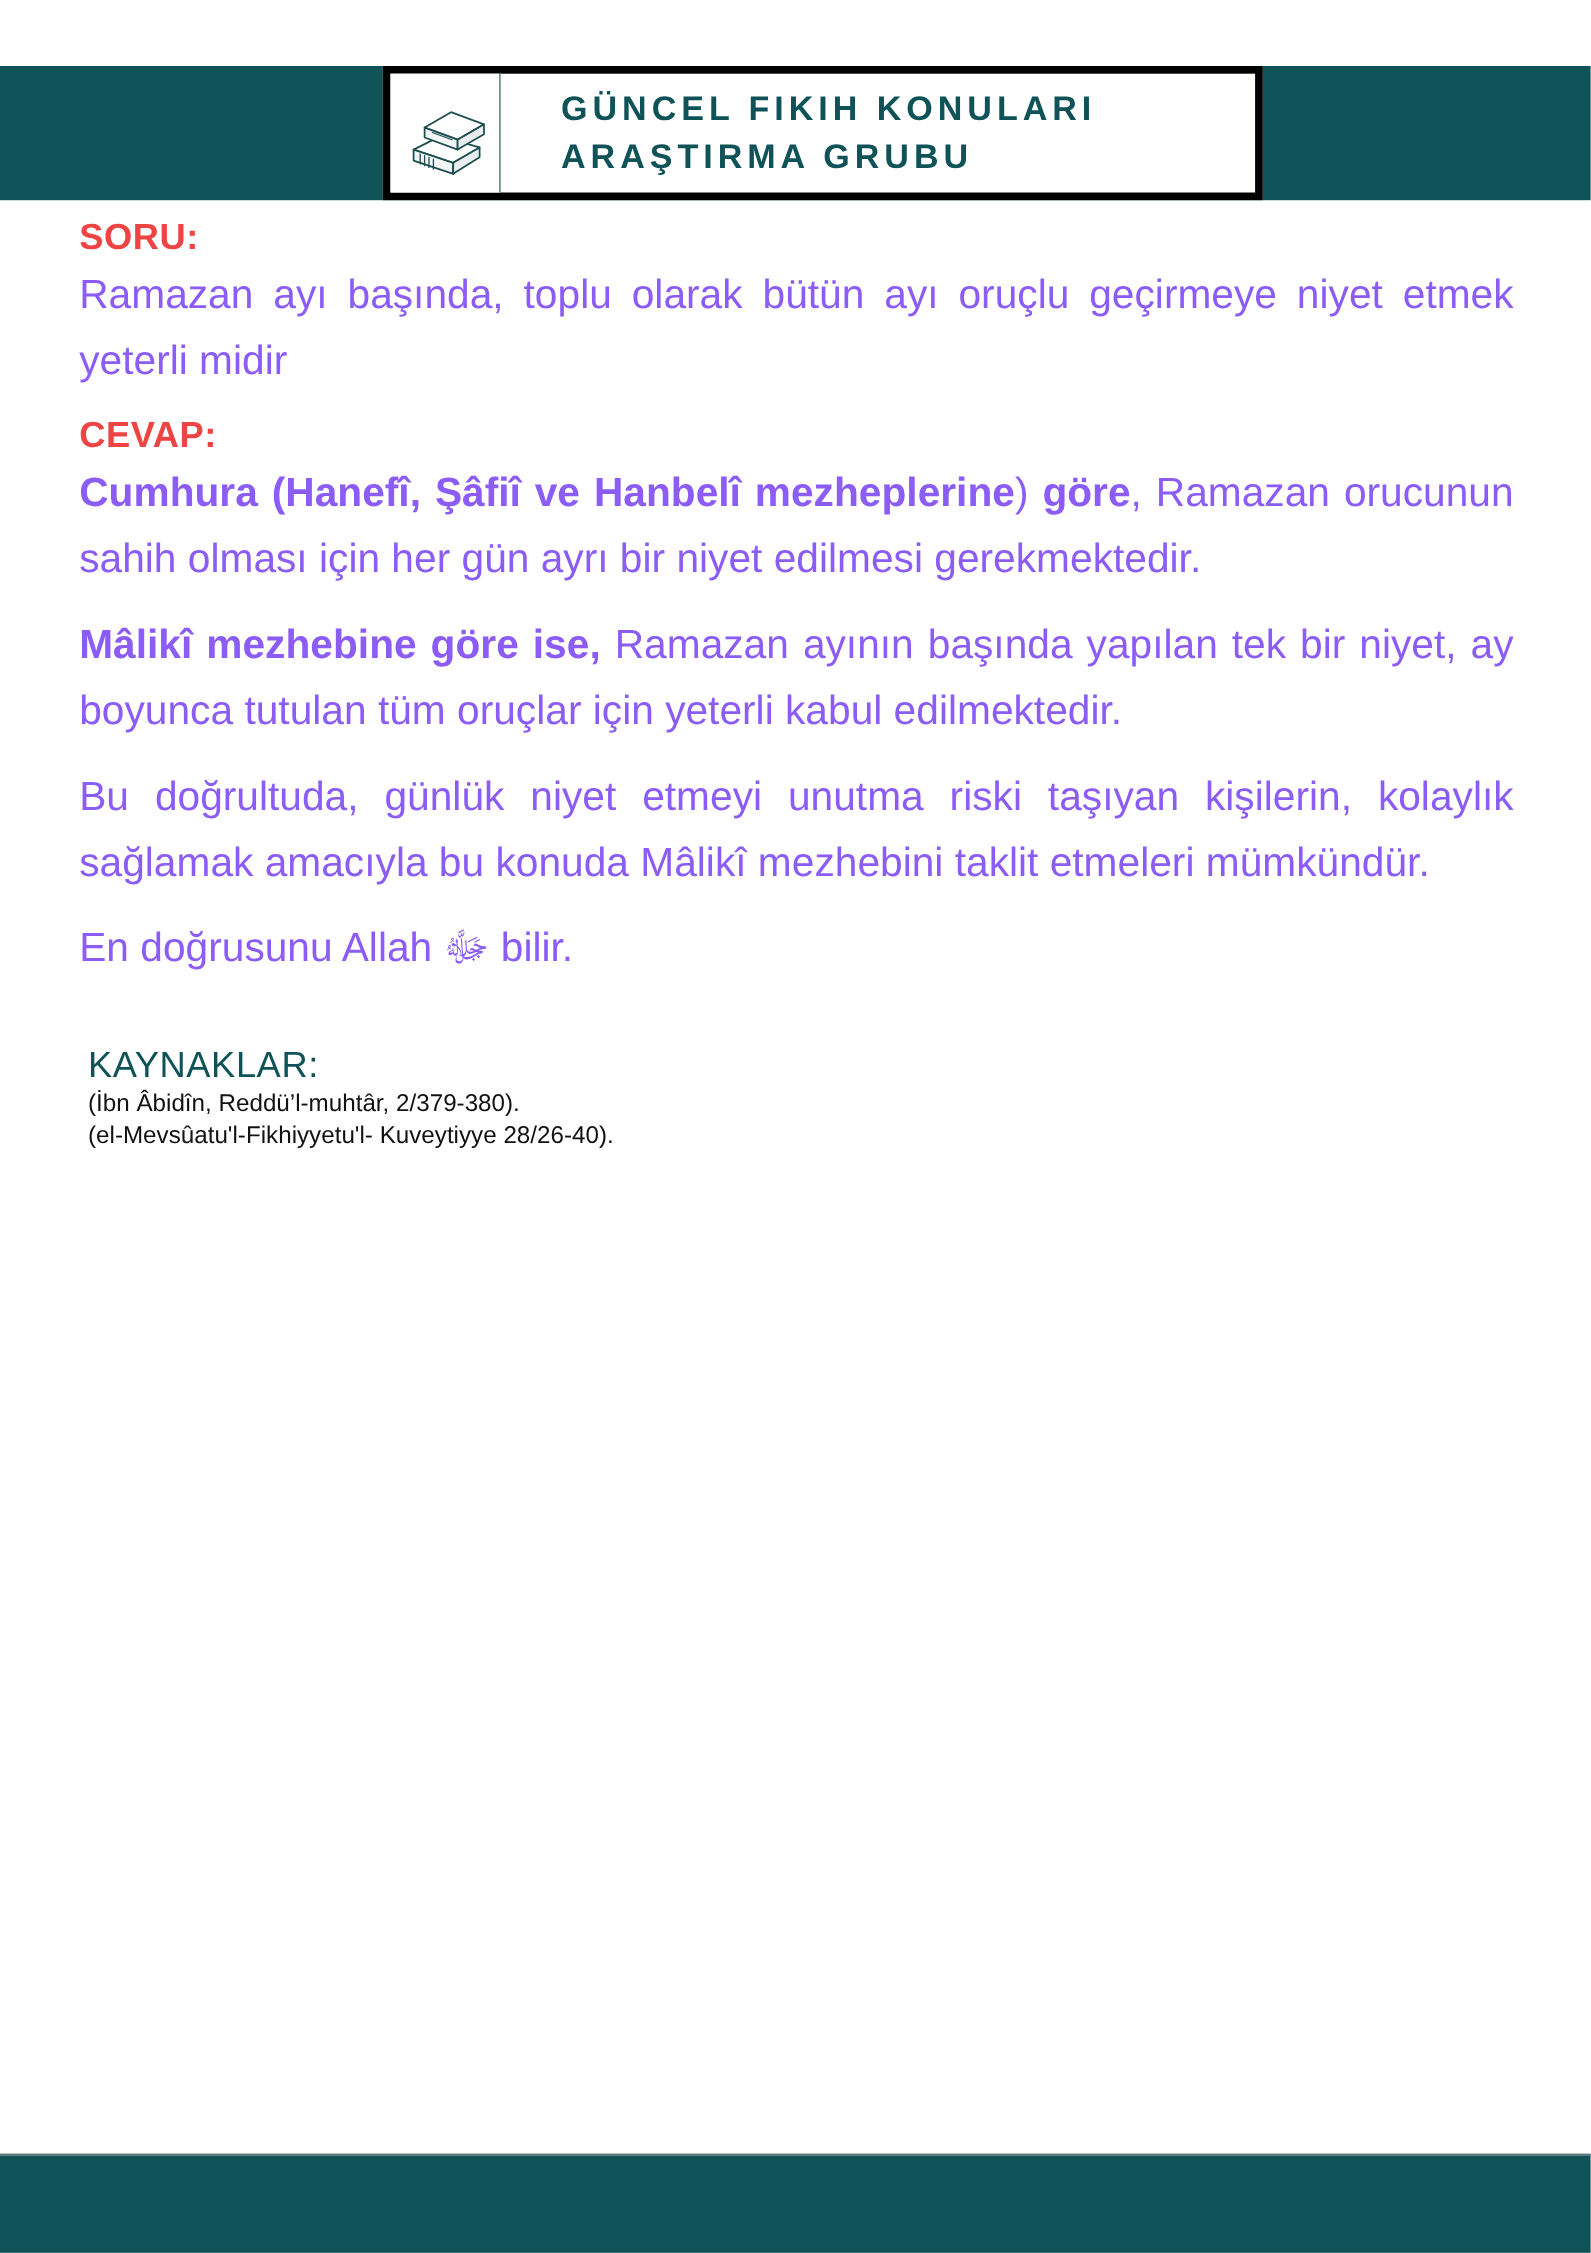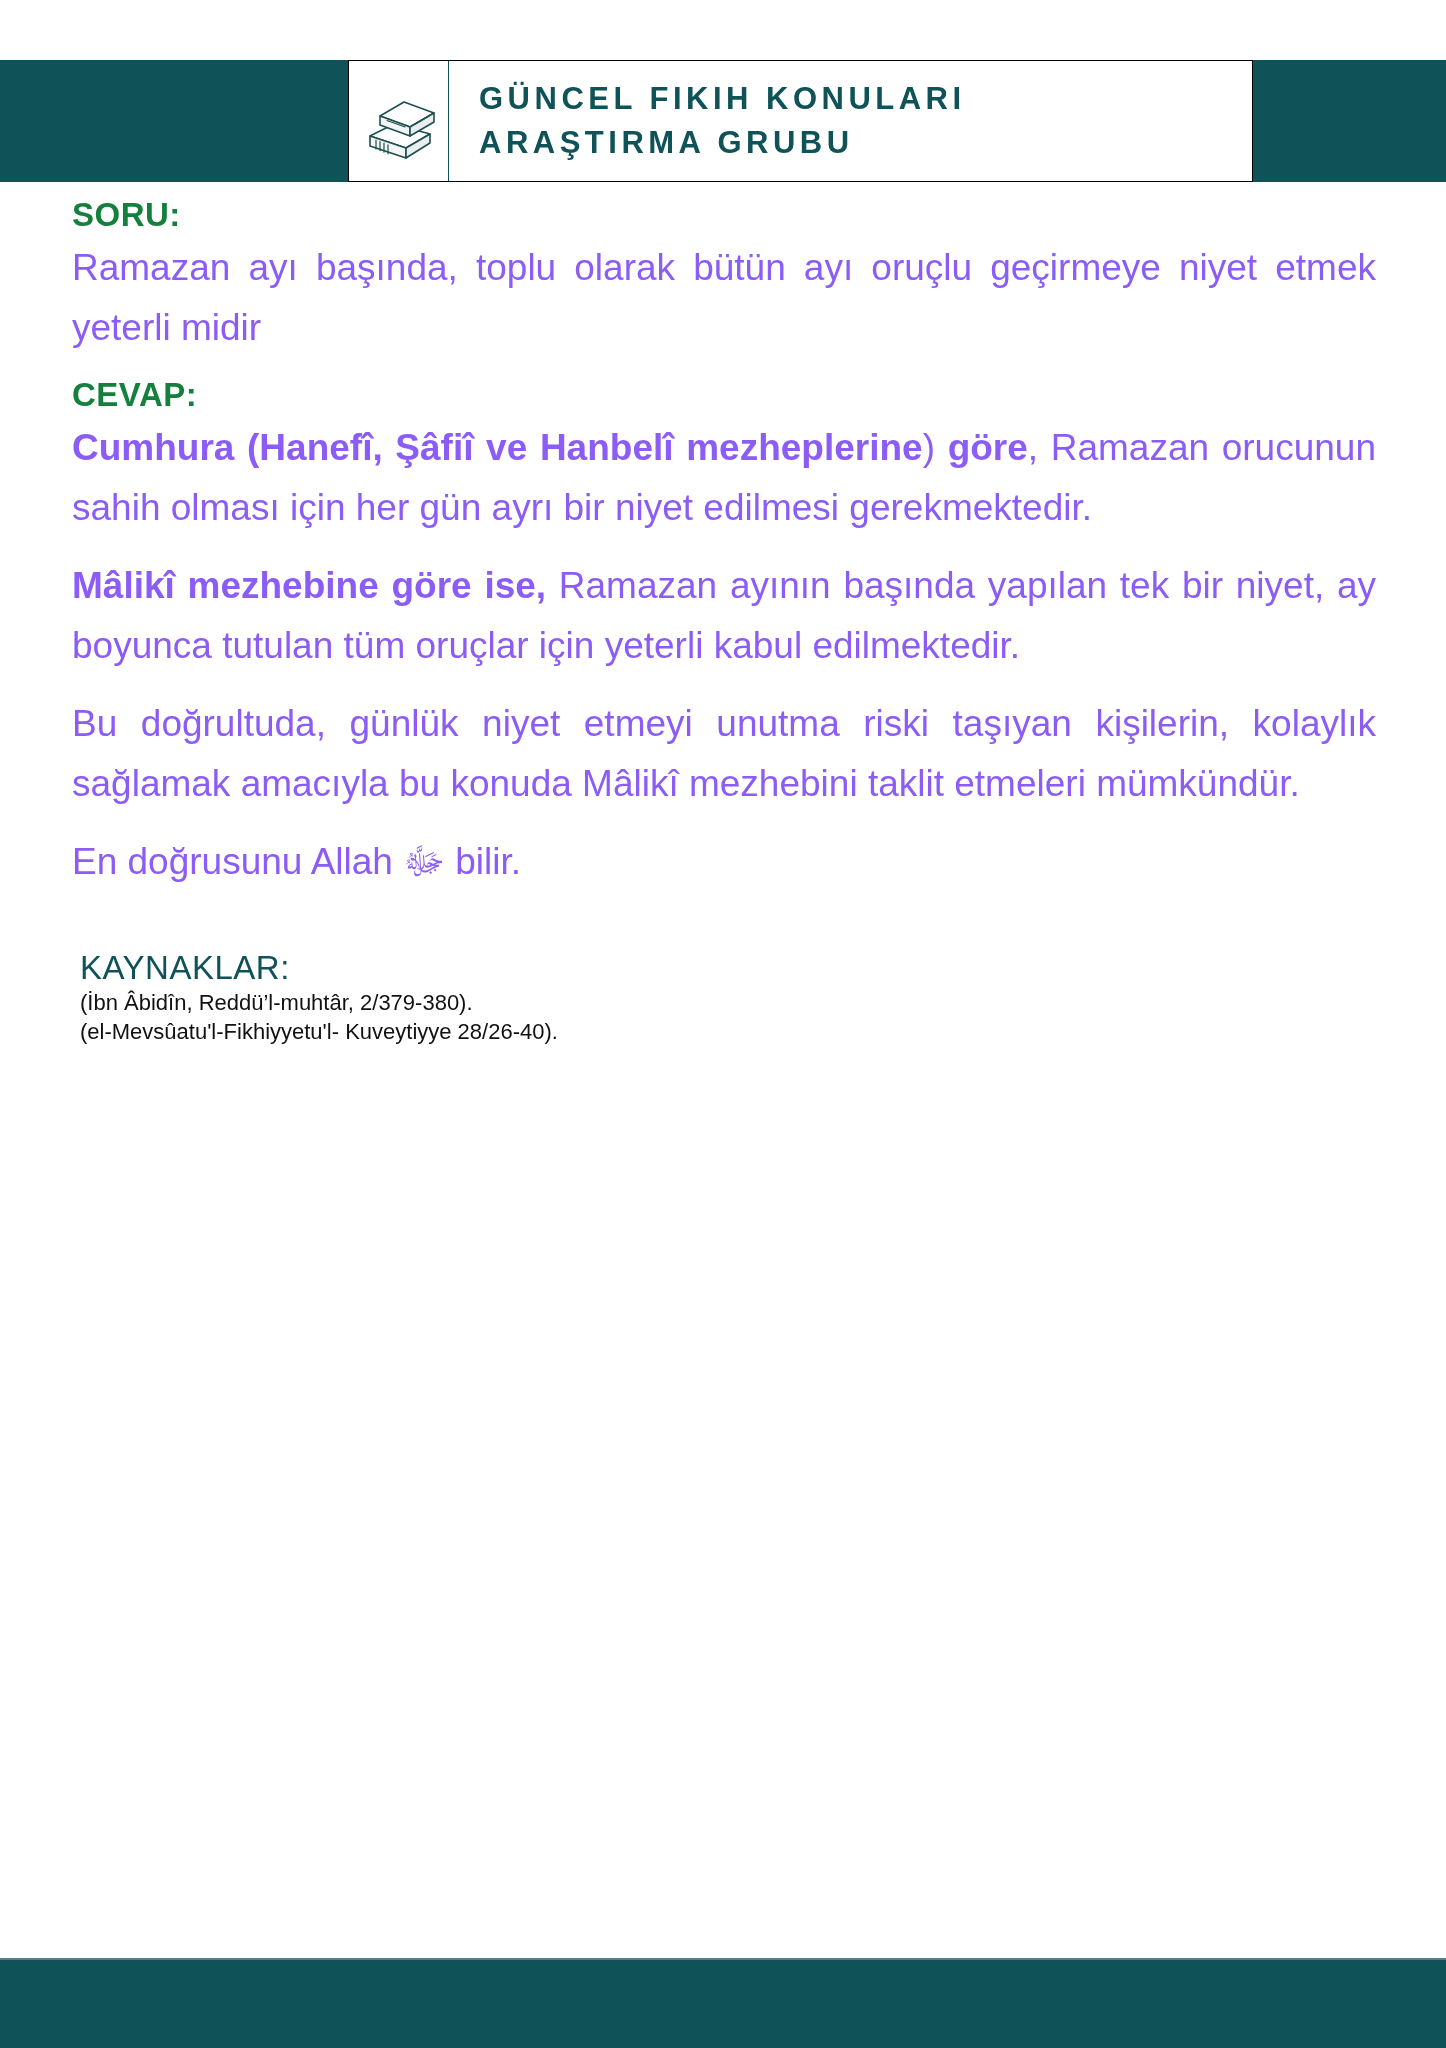--- a/index.html
+++ b/index.html
@@ -23,22 +23,23 @@
     display: flex;
     align-items: stretch;
   }
   .header-spacer-left { width: 348px; flex: none; }
   .header-card {
     flex: none;
     display: flex;
     align-items: stretch;
     background: #ffffff;
     height: 122px;
-    width: 905px;
-    border: 1px solid #000000;
+    width: 800px;
+    border: 7px solid #000000;
+    gap: 25px;
   }
   .logo-cell {
     width: 100px; flex: none;
     display: flex; align-items: center; justify-content: center;
     border-right: 1px solid #0f5257;
     background: #ffffff;
   }
   .logo-cell svg { display: block; }
   .title-cell {
     flex: 1;
@@ -56,21 +57,21 @@
   }
 
   
   .content {
     position: absolute;
     top: 196px; left: 0;
     width: 1446px;
     padding: 0 58px 0 72px;
   }
   .sec-head {
-    color: #15803d;
+    color: #ef4444;
     font-weight: bold;
     font-size: 33px;
     letter-spacing: 0.5px;
     margin: 0 0 4px 0;
   }
   .para {
     color: #8b5cf6;
     font-size: 37px;
     line-height: 1.62;
     text-align: justify;

